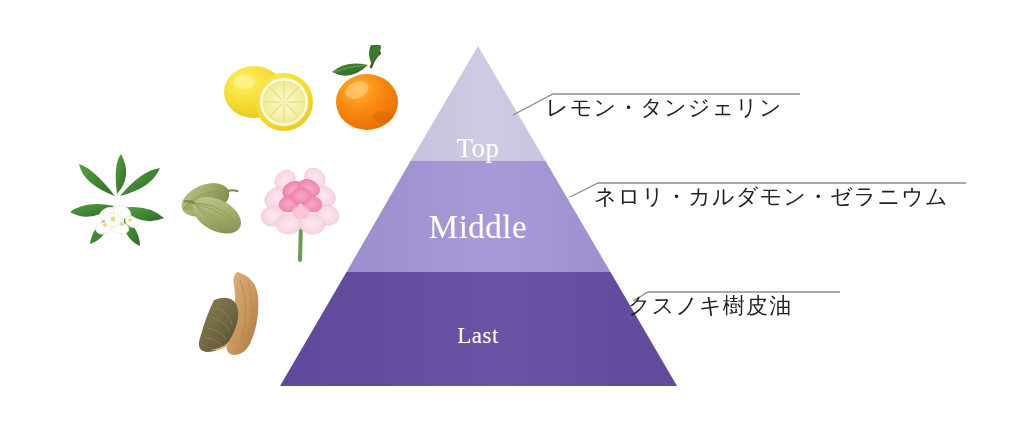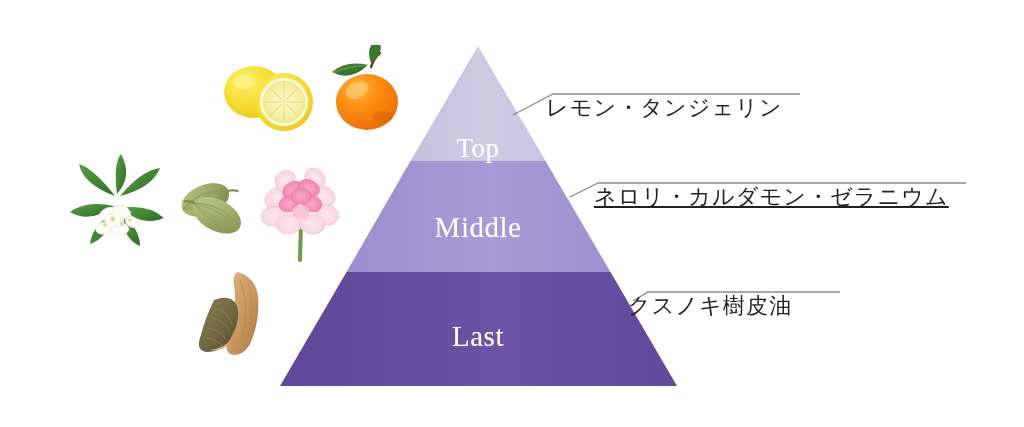--- a/index.html
+++ b/index.html
@@ -33,35 +33,35 @@
     color: #ffffff;
     font-family: "Liberation Serif", "DejaVu Serif", serif;
     font-weight: 400;
     text-align: center;
     white-space: nowrap;
     letter-spacing: 0.5px;
     transform: translate(-50%, -50%);
     text-shadow: 0 0 1px rgba(255,255,255,0.35);
   }
   #tier-label-top    { left: 478px; top: 128px; font-size: 27px; margin-top: 20px; }
-  #tier-label-middle { left: 478px; top: 227px; font-size: 29px; }
-  #tier-label-last   { left: 478px; top: 336px; font-size: 29px; }
+  #tier-label-middle { left: 478px; top: 227px; font-size: 33px; }
+  #tier-label-last   { left: 478px; top: 336px; font-size: 23px; }
 
   .callout-label {
     position: absolute;
     color: #231f20;
     font-family: "Liberation Serif", "DejaVu Serif", serif;
     font-size: 22px;
     white-space: nowrap;
     letter-spacing: 1.2px;
     line-height: 1;
     margin-top: 40px;
   }
   #callout-label-0 { left: 546px; top: 57px; }
-  #callout-label-1 { left: 594px; top: 146px; text-decoration: underline; }
+  #callout-label-1 { left: 594px; top: 146px; }
   #callout-label-2 { left: 628px; top: 255px; }
 
   .ingredient-art { pointer-events: none; }
 </style>
 </head>
 <body>
 
 <div id="scene">
 
   <svg id="pyramid-svg" viewBox="0 0 1024 427">

